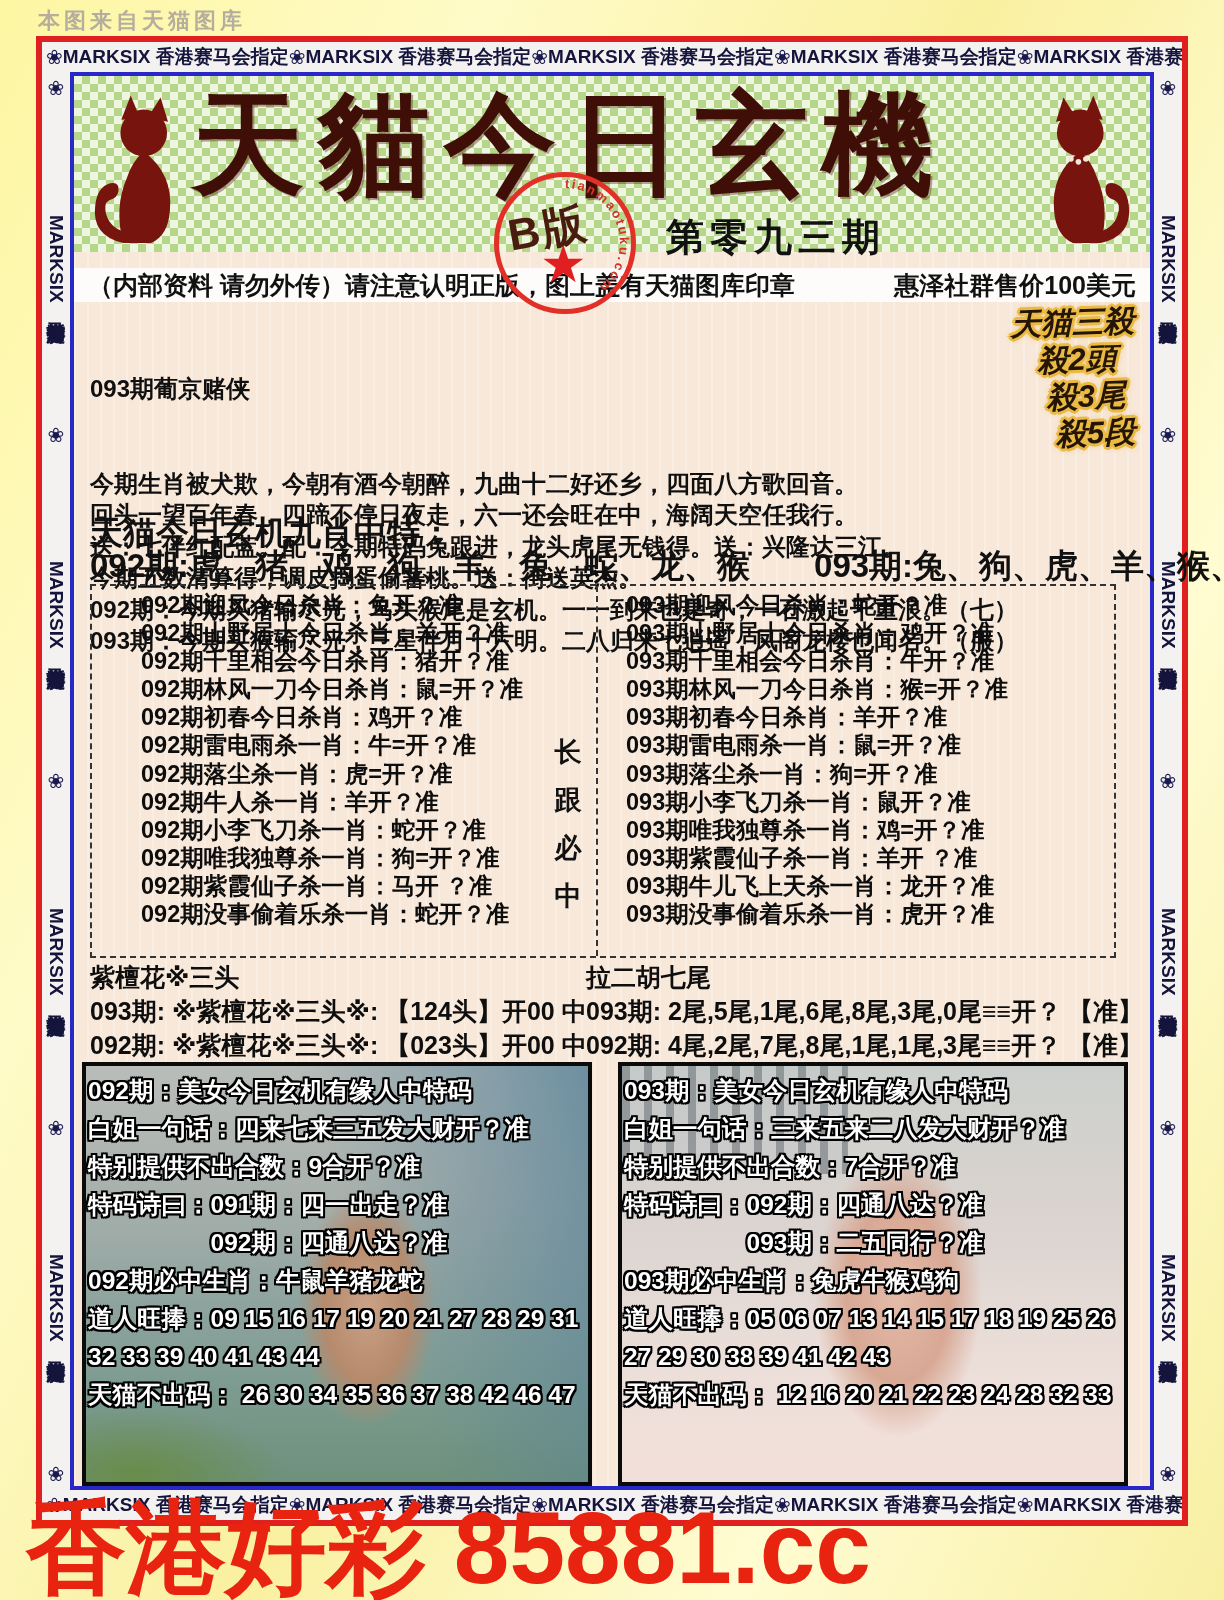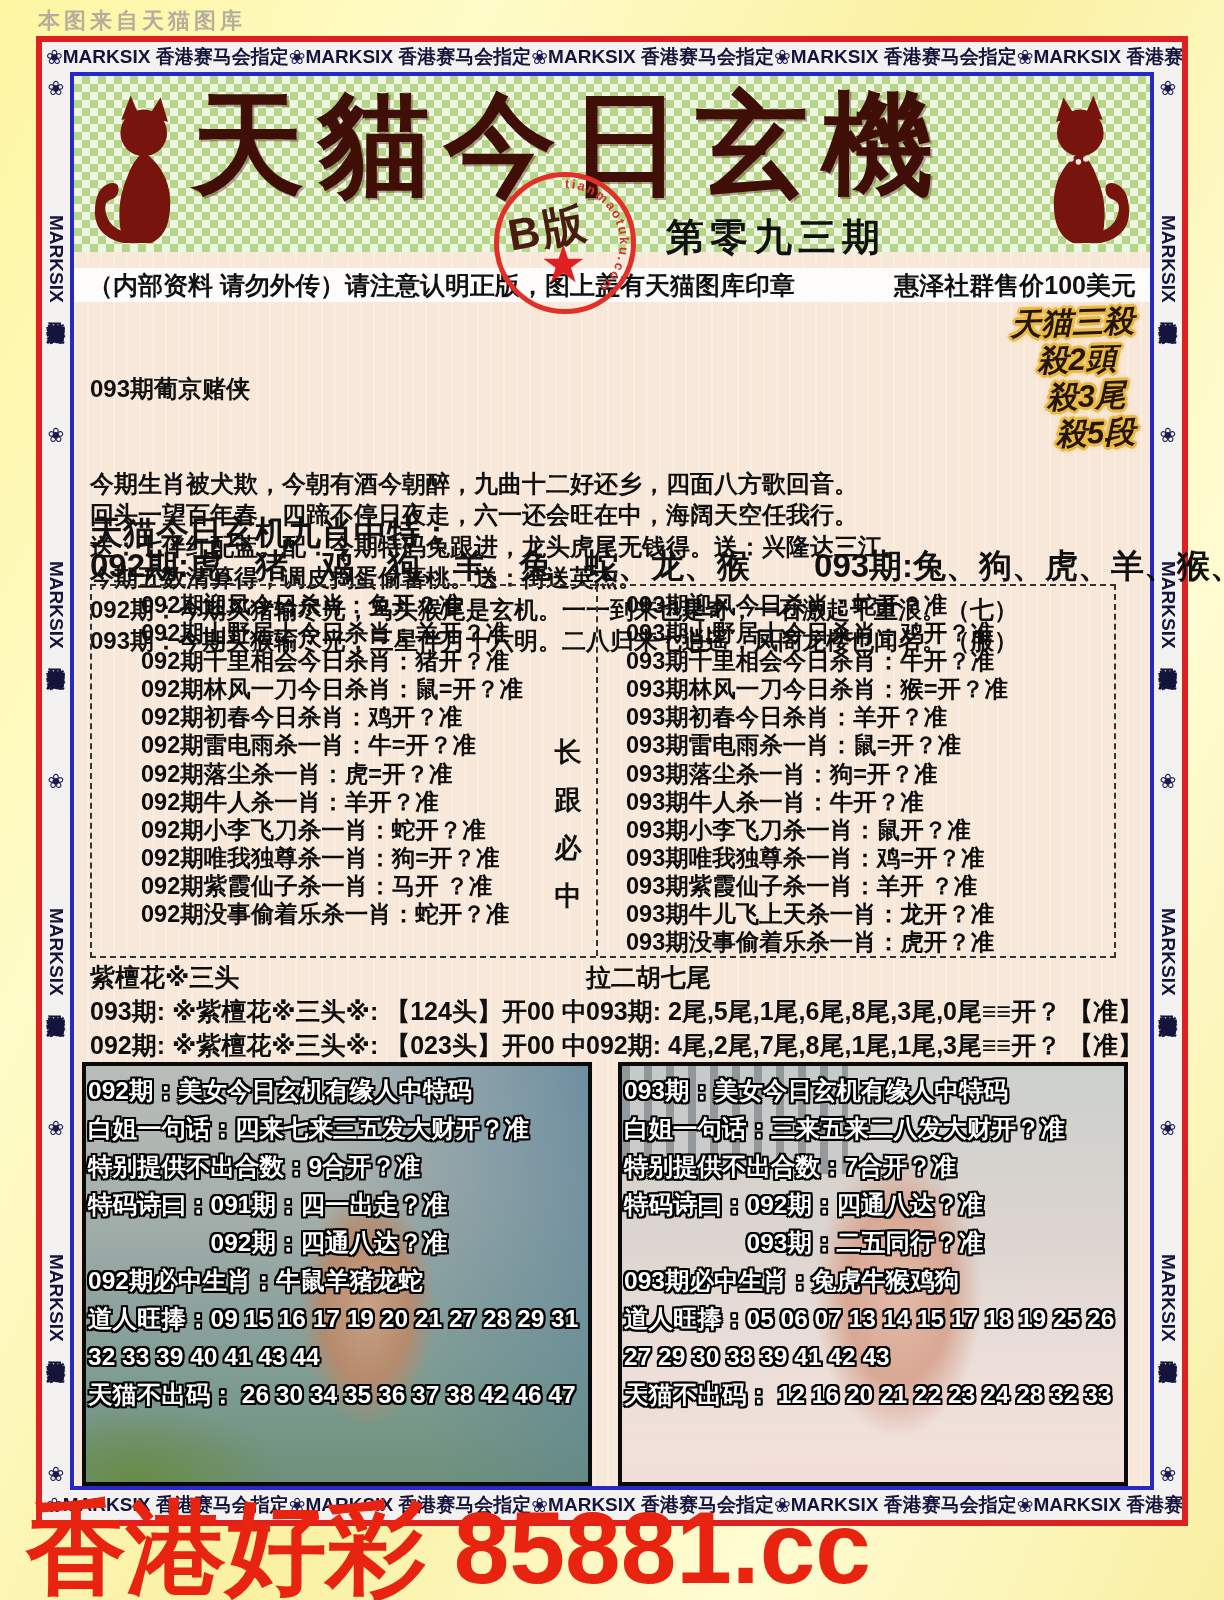--- a/index.html
+++ b/index.html
@@ -252,21 +252,20 @@
           <span data-name="slogan-char">中</span>
         </div>
         <div class="kill-col kill-col-right" data-name="kill-column-093">
             <div class="kill-row" data-name="kill-row">093期迎风今日杀肖：蛇开？准</div>
             <div class="kill-row" data-name="kill-row">093期山野居士今日杀肖：鸡开？准</div>
             <div class="kill-row" data-name="kill-row">093期千里相会今日杀肖：牛开？准</div>
             <div class="kill-row" data-name="kill-row">093期林风一刀今日杀肖：猴=开？准</div>
             <div class="kill-row" data-name="kill-row">093期初春今日杀肖：羊开？准</div>
             <div class="kill-row" data-name="kill-row">093期雷电雨杀一肖：鼠=开？准</div>
             <div class="kill-row" data-name="kill-row">093期落尘杀一肖：狗=开？准</div>
-            <div class="kill-row" data-name="kill-row">093期牛人杀一肖：牛开？准</div>
             <div class="kill-row" data-name="kill-row">093期小李飞刀杀一肖：鼠开？准</div>
             <div class="kill-row" data-name="kill-row">093期唯我独尊杀一肖：鸡=开？准</div>
             <div class="kill-row" data-name="kill-row">093期紫霞仙子杀一肖：羊开 ？准</div>
             <div class="kill-row" data-name="kill-row">093期牛儿飞上天杀一肖：龙开？准</div>
             <div class="kill-row" data-name="kill-row">093期没事偷着乐杀一肖：虎开？准</div>
           </div>
       </div>
 
       <div class="sec sec-santou" data-name="santou-section">
         <div data-name="santou-title">紫檀花※三头</div>

